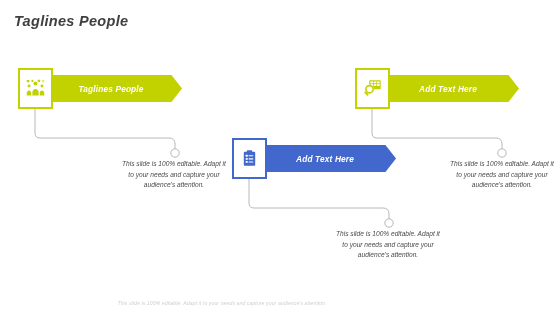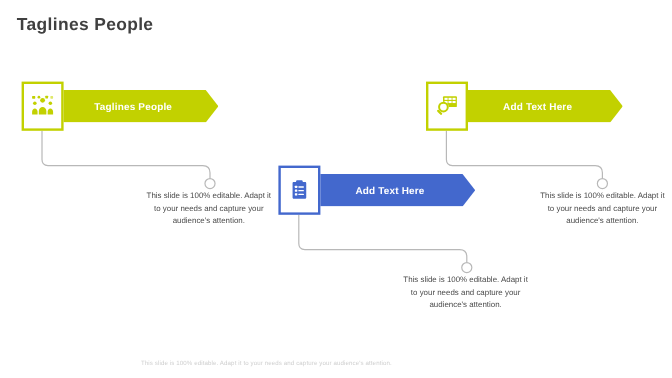--- a/index.html
+++ b/index.html
@@ -15,20 +15,21 @@
     font-family: "Liberation Sans", sans-serif;
     -webkit-font-smoothing: antialiased;
   }
 
   #slide {
     position: absolute;
     left: 0; top: 0;
     width: 444px;
     height: 315px;
     background: #ffffff;
+    font-style: italic;
   }
 
   
   .slide-title {
     position: absolute;
     left: 14px;
     top: 13px;
     font-size: 14.5px;
     font-weight: 700;
     color: #404040;

